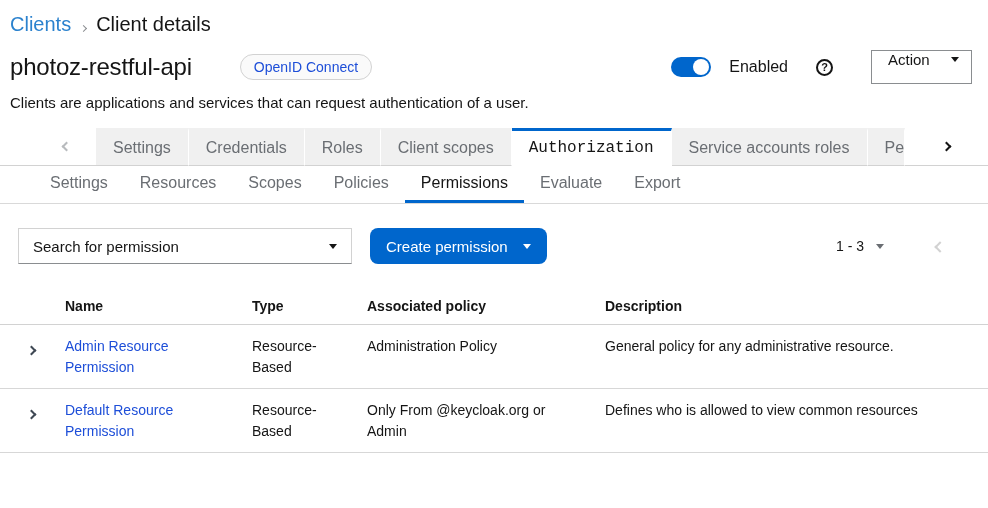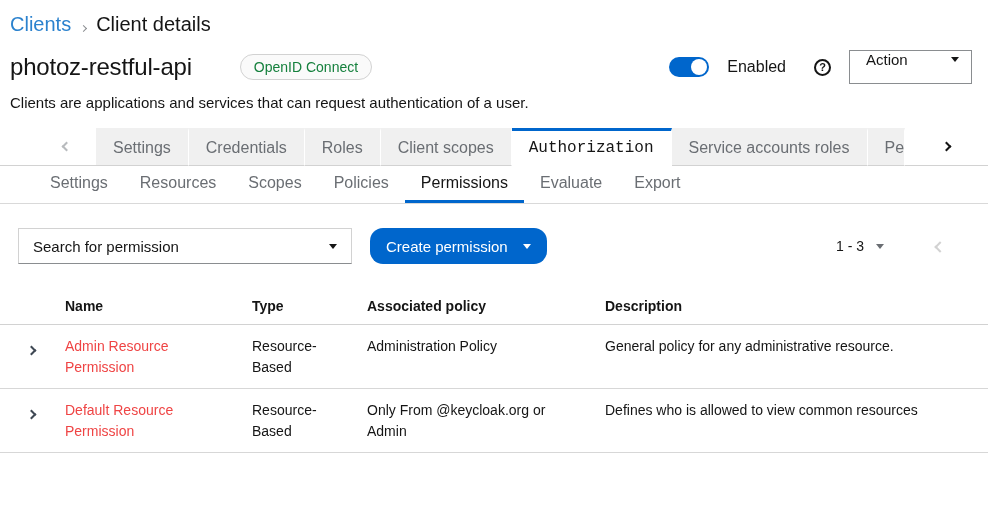--- a/index.html
+++ b/index.html
@@ -19,33 +19,33 @@
   
   .breadcrumb { display:flex; align-items:center; gap:10px; padding:12px 16px 0 10px;
     font-size:20px; }
   .breadcrumb a { color:#2b82ce; text-decoration:none; cursor:pointer; }
   .breadcrumb .sep { color:#8a8d90; margin-top:1px; }
 
   
   .header { padding:14px 16px 0 10px; }
   .header-top { display:flex; align-items:center;gap:36px; }
   .title { font-size:24px; font-weight:500; letter-spacing:-0.2px; }
-  .badge { margin-left:12px; font-size:14px; color:#15803d; background:#fafafa;
+  .badge { margin-left:12px; font-size:14px; color:#1d4ed8; background:#fafafa;
     border:1px solid #d2d2d2; border-radius:14px; padding:4px 13px; }
   .header-right { margin-left:auto; display:flex; align-items:center; }
   .toggle { width:40px; height:20px; border-radius:10px; background:#0066cc;
     position:relative; cursor:pointer; }
   .toggle .knob { position:absolute; top:2px; right:2px; width:16px; height:16px;
     border-radius:50%; background:#fff; }
   .toggle-label { margin-left:18px; font-size:16px; }
   .help-icon { margin-left:28px; width:17px; height:17px; border:2px solid #151515;
     border-radius:50%; font-size:11px; font-weight:700; line-height:13px;
     text-align:center; cursor:pointer; }
   .help-icon::before { content:"?"; }
-  .action-dd { margin-left:18px; width:123px; height:34px; border:1px solid #8a8d90;
+  .action-dd { margin-left:38px; width:101px; height:34px; border:1px solid #8a8d90;
     background:#fff; display:flex; align-items:center; padding:0 12px 16px 16px;
     font-size:15px; cursor:pointer; }
   .action-dd .caret-down { margin-left:auto; }
   .subtitle { margin-top:10px; font-size:15px; color:#151515; }
 
   
   .tabs-row { margin-top:17px; display:flex; height:38px; align-items:stretch; }
   .tabs-row > * { border-bottom:1px solid #d2d2d2; }
   .scroll-btn { background:#fff; border:none; border-bottom:1px solid #d2d2d2;
     display:flex; align-items:center; cursor:pointer; }
@@ -65,42 +65,42 @@
     color:#6a6e73; font-size:16px; padding:0 16px; cursor:pointer; font-family:inherit; }
   .subtab.active { color:#151515; border-bottom-color:#0066cc; }
 
   
   .toolbar { margin:24px 16px 0 18px; display:flex; align-items:center; }
   .search-select { width:334px; height:36px; background:#fff; position:relative;
     border:1px solid #d2d2d2; border-bottom-color:#8a8d90; display:flex;
     align-items:center; padding:0 14px; font-size:15px; color:#151515; cursor:pointer; }
   .search-select .caret-down { position:absolute; right:14px; color:#151515; }
   .create-btn { margin-left:18px; height:36px; background:#0066cc; color:#fff;
-    border:none; border-radius:13px; font-size:15px; padding:4px 16px; display:flex;
+    border:none; border-radius:8px; font-size:15px; padding:4px 16px; display:flex;
     align-items:center; gap:15px; cursor:pointer; font-family:inherit; }
   .pagination { margin-left:auto; display:flex; align-items:center; }
   .page-menu { background:none; border:none; font-family:inherit; display:flex;
     align-items:center; gap:12px; font-size:14px; font-weight:400; color:#151515;
     cursor:pointer; }
   .page-menu .caret-down { color:#6a6e73; }
   .page-prev { background:none; border:none; margin-left:52px; margin-right:28px;
     color:#d2d2d2; cursor:default; }
   .page-prev .chev { width:8px; height:8px; }
 
   
   table { width:100%; margin-top:23px; border-collapse:collapse; font-size:14px; }
   col.c-exp { width:49px; } col.c-name { width:187px; } col.c-type { width:115px; }
   col.c-policy { width:238px; }
   thead th { text-align:left; font-weight:700; padding:11px 16px 10px;
     border-bottom:1px solid #d2d2d2; }
   tbody td { vertical-align:top; padding:11px 16px 10px; line-height:21px;
     border-bottom:1px solid #d7d7d7; }
   td.exp { padding:14px 0 0 26px; }
   .expander { background:none; border:none; color:#3f4854; cursor:pointer; padding:2px; }
-  td a { color:#ef4444; text-decoration:none; cursor:pointer; }
+  td a { color:#1d4ed8; text-decoration:none; cursor:pointer; }
 </style>
 </head>
 <body>
 
 <nav class="breadcrumb">
   <a>Clients</a>
   <span class="sep"><span class="chev right small"></span></span>
   <span>Client details</span>
 </nav>
 

